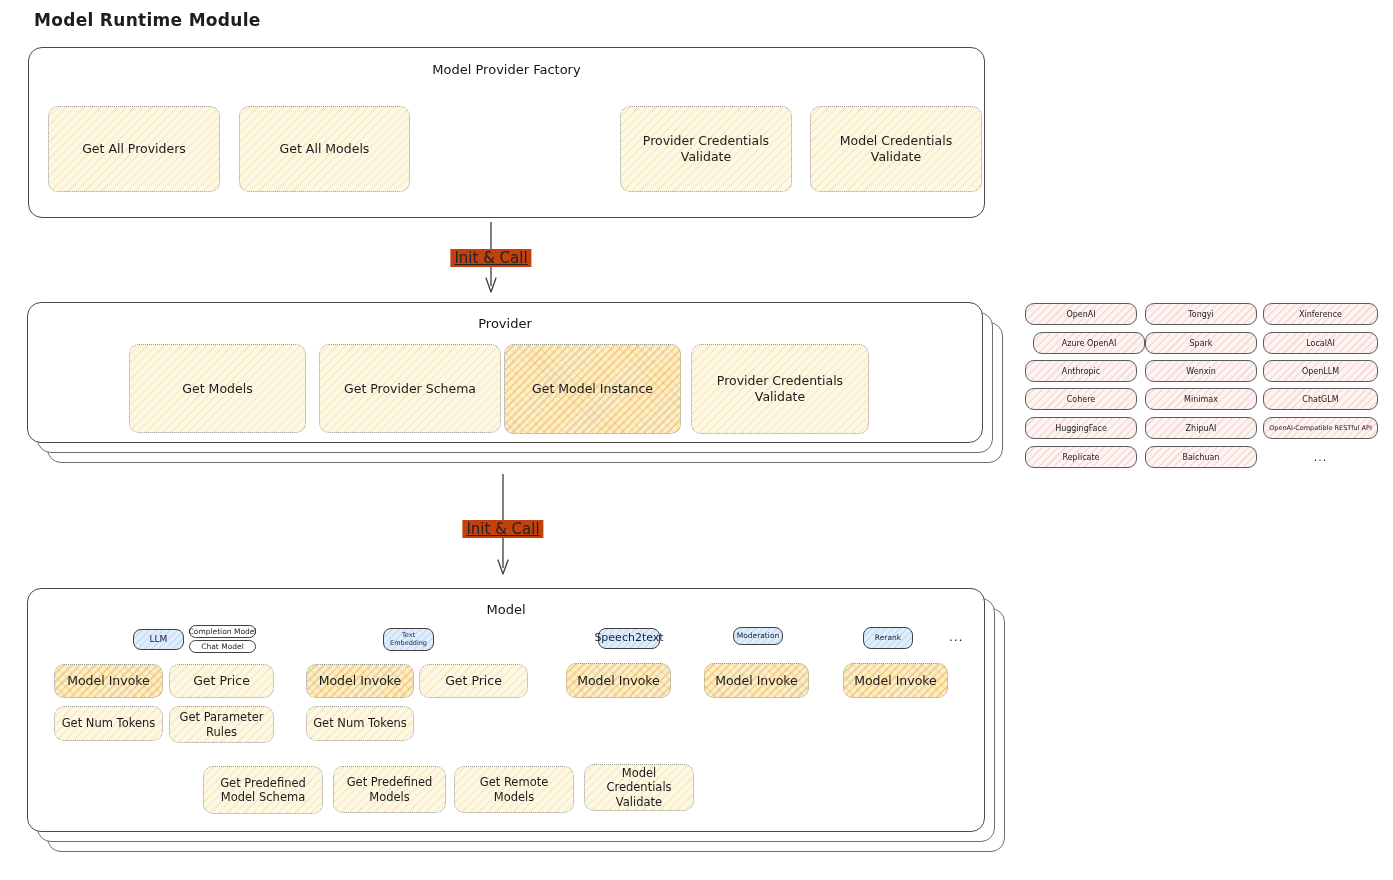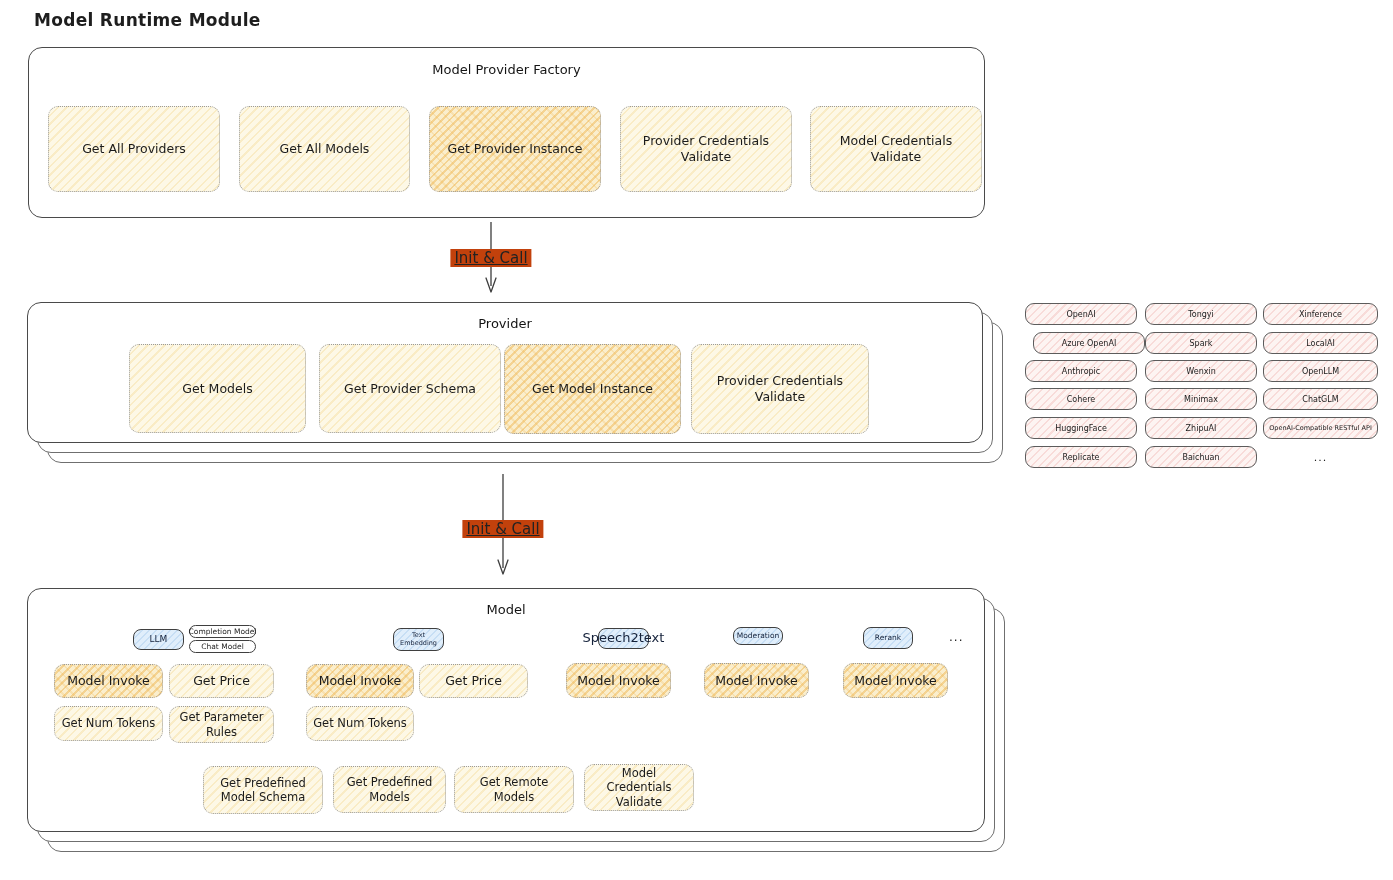--- a/index.html
+++ b/index.html
@@ -63,21 +63,20 @@
 <body>
 
 <div class="page">
 
   <div class="page-title">Model Runtime Module</div>
 
   <div class="container-box" style="left:28px;top:47px;width:957px;height:171px;">
     <div class="box-title" style="top:14px;">Model Provider Factory</div>
     <div class="fn" style="left:19px;top:58px;width:172px;height:86px;">Get All Providers</div>
     <div class="fn" style="left:210px;top:58px;width:171px;height:86px;">Get All Models</div>
-    <div class="fn hl" style="left:400px;top:58px;width:172px;height:86px;">Get Provider Instance</div>
     <div class="fn" style="left:591px;top:58px;width:172px;height:86px;">Provider Credentials Validate</div>
     <div class="fn" style="left:781px;top:58px;width:172px;height:86px;">Model Credentials Validate</div>
   </div>
 
   <svg class="arrow" style="left:481px;top:221px;" width="20" height="76">
     <path d="M10 1 L10 65" stroke="#3d3d3d" stroke-width="1.3" fill="none"></path>
     <path d="M5 57 L10 71 L15 57" stroke="#3d3d3d" stroke-width="1.3" fill="none" stroke-linecap="round" stroke-linejoin="round"></path>
   </svg>
   <div class="arrow-label" style="left:491px;top:258px;">Init &amp; Call</div>
 
@@ -119,22 +118,22 @@
   <div class="arrow-label" style="left:503px;top:529px;">Init &amp; Call</div>
 
   <div class="stack-layer" style="left:47px;top:608px;width:958px;height:244px;"></div>
   <div class="stack-layer" style="left:37px;top:598px;width:958px;height:244px;"></div>
   <div class="container-box" style="left:27px;top:588px;width:958px;height:244px;">
     <div class="box-title" style="top:13px;">Model</div>
 
     <div class="pill-blue" style="left:105px;top:40px;width:51px;height:21px;">LLM</div>
     <div class="pill-white" style="left:161px;top:36px;width:67px;height:13px;">Completion Model</div>
     <div class="pill-white" style="left:161px;top:51px;width:67px;height:13px;">Chat Model</div>
-    <div class="pill-blue" style="left:365px;top:39px;width:51px;height:23px;font-size:6.5px;padding:1px 2px;">Text Embedding</div>
-    <div class="pill-blue" style="left:570px;top:39px;width:51px;height:21px;font-size:13px;">Speech2text</div>
+    <div class="pill-blue" style="left:355px;top:39px;width:51px;height:23px;font-size:6.5px;padding:1px 2px;">Text Embedding</div>
+    <div class="pill-blue" style="left:570px;top:39px;width:62px;height:21px;font-size:11px;">Speech2text</div>
     <div class="pill-blue" style="left:705px;top:38px;width:50px;height:18px;font-size:7.5px;">Moderation</div>
     <div class="pill-blue" style="left:835px;top:38px;width:50px;height:22px;font-size:7.5px;">Rerank</div>
     <div class="types-ellipsis" style="left:921px;top:41px;">...</div>
 
     <div class="fn hl" style="left:26px;top:75px;width:109px;height:34px;">Model Invoke</div>
     <div class="fn" style="left:141px;top:75px;width:105px;height:34px;">Get Price</div>
     <div class="fn small-text" style="left:26px;top:117px;width:109px;height:35px;">Get Num Tokens</div>
     <div class="fn small-text" style="left:141px;top:117px;width:105px;height:37px;">Get Parameter Rules</div>
 
     <div class="fn hl" style="left:278px;top:75px;width:108px;height:34px;">Model Invoke</div>

